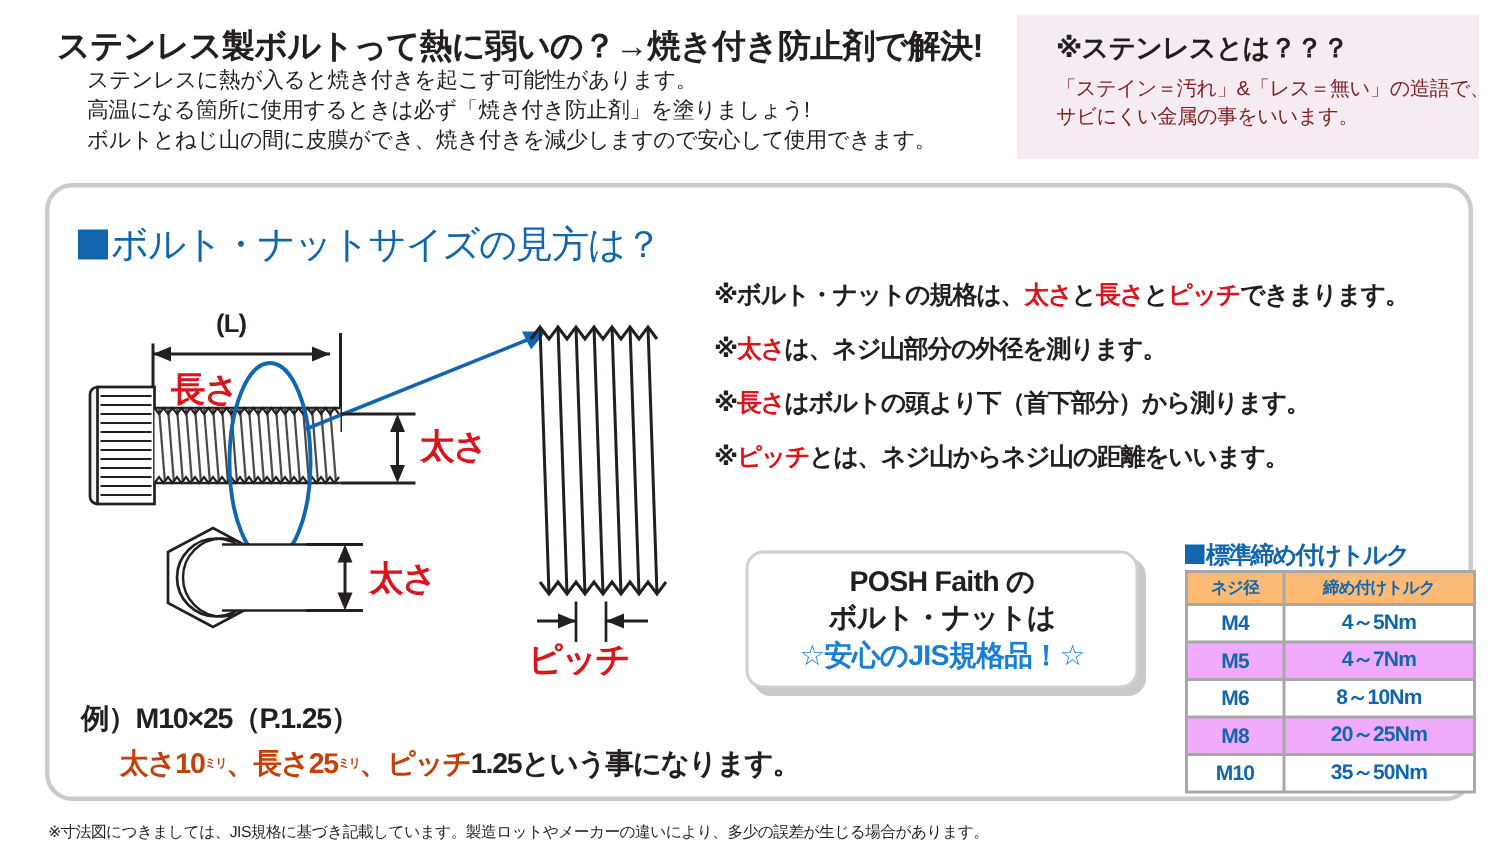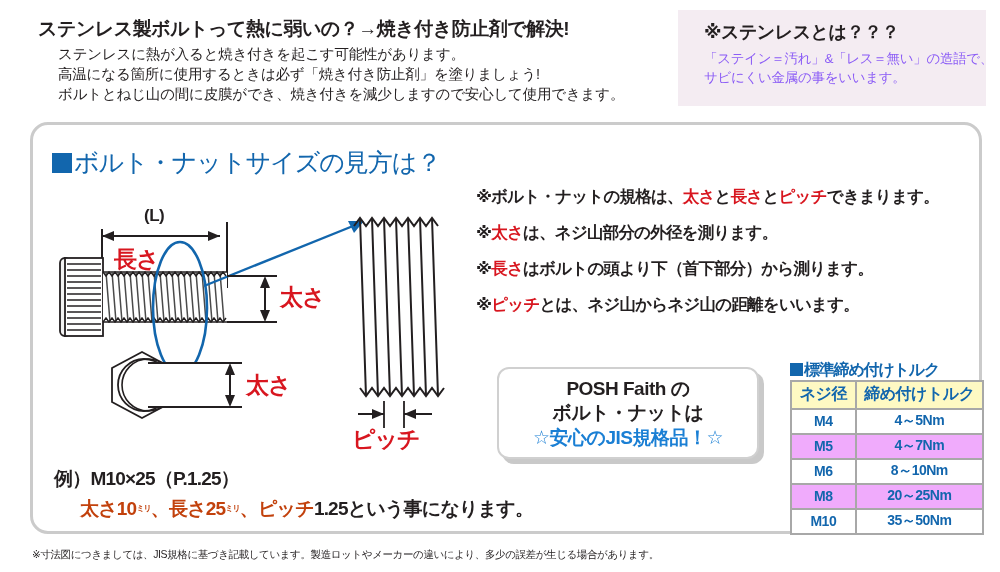--- a/index.html
+++ b/index.html
@@ -11,21 +11,21 @@
     position: relative;
     font-family: "Liberation Sans", "DejaVu Sans", sans-serif;
     color: #231f20;
     overflow: hidden;
   }
   .abs { position: absolute; }
 
   
   #top-headline {
     left: 38px; top: 16px; width: 620px;
-    font-size: 19px; font-weight: bold; letter-spacing: -0.5px;
+    font-size: 22px; font-weight: bold; letter-spacing: -0.5px;
     color: #231f20; white-space: nowrap;
   }
   #top-lines {
     left: 38px; top: 44px; width: 630px;
     font-size: 14.5px; line-height: 20px; color: #231f20;
     letter-spacing: -0.2px;
   }
   #top-lines div { white-space: nowrap; margin-left: 20px; }
 
   
@@ -33,21 +33,21 @@
     left: 678px; top: 10px; width: 308px; height: 96px;
     background: #f4ecf2;
     box-sizing: border-box;
     padding: 10px 0 0 26px;
   }
   #stainless-title {
     font-size: 18px; font-weight: bold; color: #231f20;
     letter-spacing: -0.5px; margin-bottom: 5px;
   }
   #stainless-box .sb-line {
-    font-size: 13.5px; line-height: 19px; color: #8b5cf6;
+    font-size: 13.5px; line-height: 19px; color: #7f1d1d;
     letter-spacing: -0.3px; white-space: nowrap;
   }
 
   
   #main-panel {
     left: 30px; top: 122px; width: 952px; height: 412px;
     border: 3px solid #cbcbcb;
     border-radius: 18px;
     background: #ffffff;
     box-sizing: border-box;
@@ -132,21 +132,21 @@
   }
   #torque-table td, #torque-table th {
     background: #ffffff;
     color: #1266ad;
     font-size: 14px; font-weight: bold;
     text-align: center;
     padding: 2px 0 3px 0;
     letter-spacing: -0.5px;
     white-space: nowrap;
   }
-  #torque-table th { font-size: 16px; background: #fef9c3; }
+  #torque-table th { font-size: 11px; background: #fdba74; }
   #torque-table tr.gray td { background: #f0abfc; text-align: center; }
   #torque-table td.c1 { width: 62px; }
   #torque-table td.c2 { width: 124px; }
 
   
   #example { left: 54px; top: 466px; width: 440px; }
   #example .ex1 {
     font-size: 19px; font-weight: bold; color: #231f20;
     letter-spacing: -0.8px; white-space: nowrap;
   }

